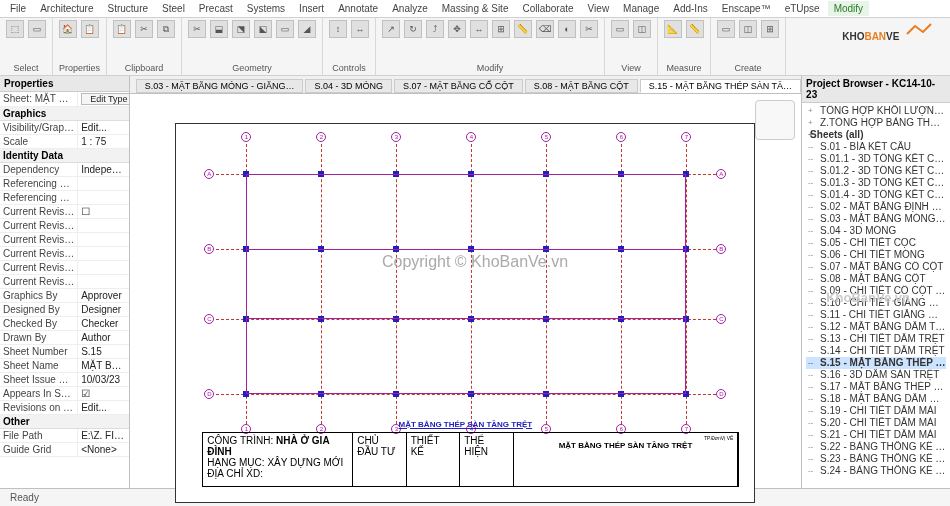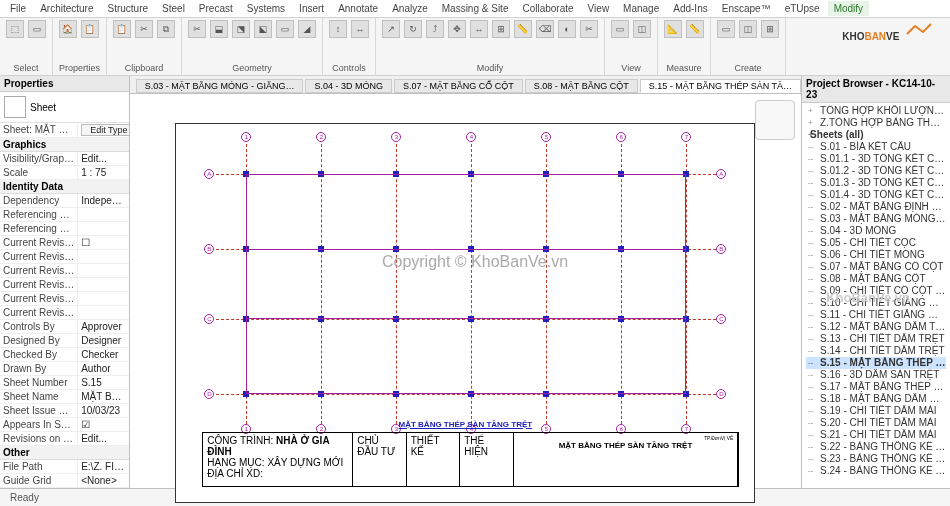--- a/index.html
+++ b/index.html
@@ -168,24 +168,20 @@
         <div class="ico">⊞</div>
       </div>
       <div class="lbl">Create</div>
     </div>
   </div>
 
 <div class="workzone">
 
   <div class="props">
     <div class="props-title">Properties</div>
-    <div class="props-head">
-      <div class="sheeticon"></div>
-      <span>Sheet</span>
-    </div>
     <div class="props-row">
       <div class="k">Sheet: MẶT BẰNG THÉP SÀN TĂ…</div>
       <div class="v"><span class="editbtn">Edit Type</span></div>
     </div>
     <div id="props-body">
         <div class="props-section">Graphics</div>
         <div class="props-row">
           <div class="k">Visibility/Graphics Overrid…</div>
           <div class="v">Edit...</div>
         </div>
@@ -224,21 +220,21 @@
         </div>
         <div class="props-row">
           <div class="k">Current Revision Descripti…</div>
           <div class="v"></div>
         </div>
         <div class="props-row">
           <div class="k">Current Revision</div>
           <div class="v"></div>
         </div>
         <div class="props-row">
-          <div class="k">Controls By</div>
+          <div class="k">Graphics By</div>
           <div class="v">Approver</div>
         </div>
         <div class="props-row">
           <div class="k">Designed By</div>
           <div class="v">Designer</div>
         </div>
         <div class="props-row">
           <div class="k">Checked By</div>
           <div class="v">Checker</div>
         </div>

